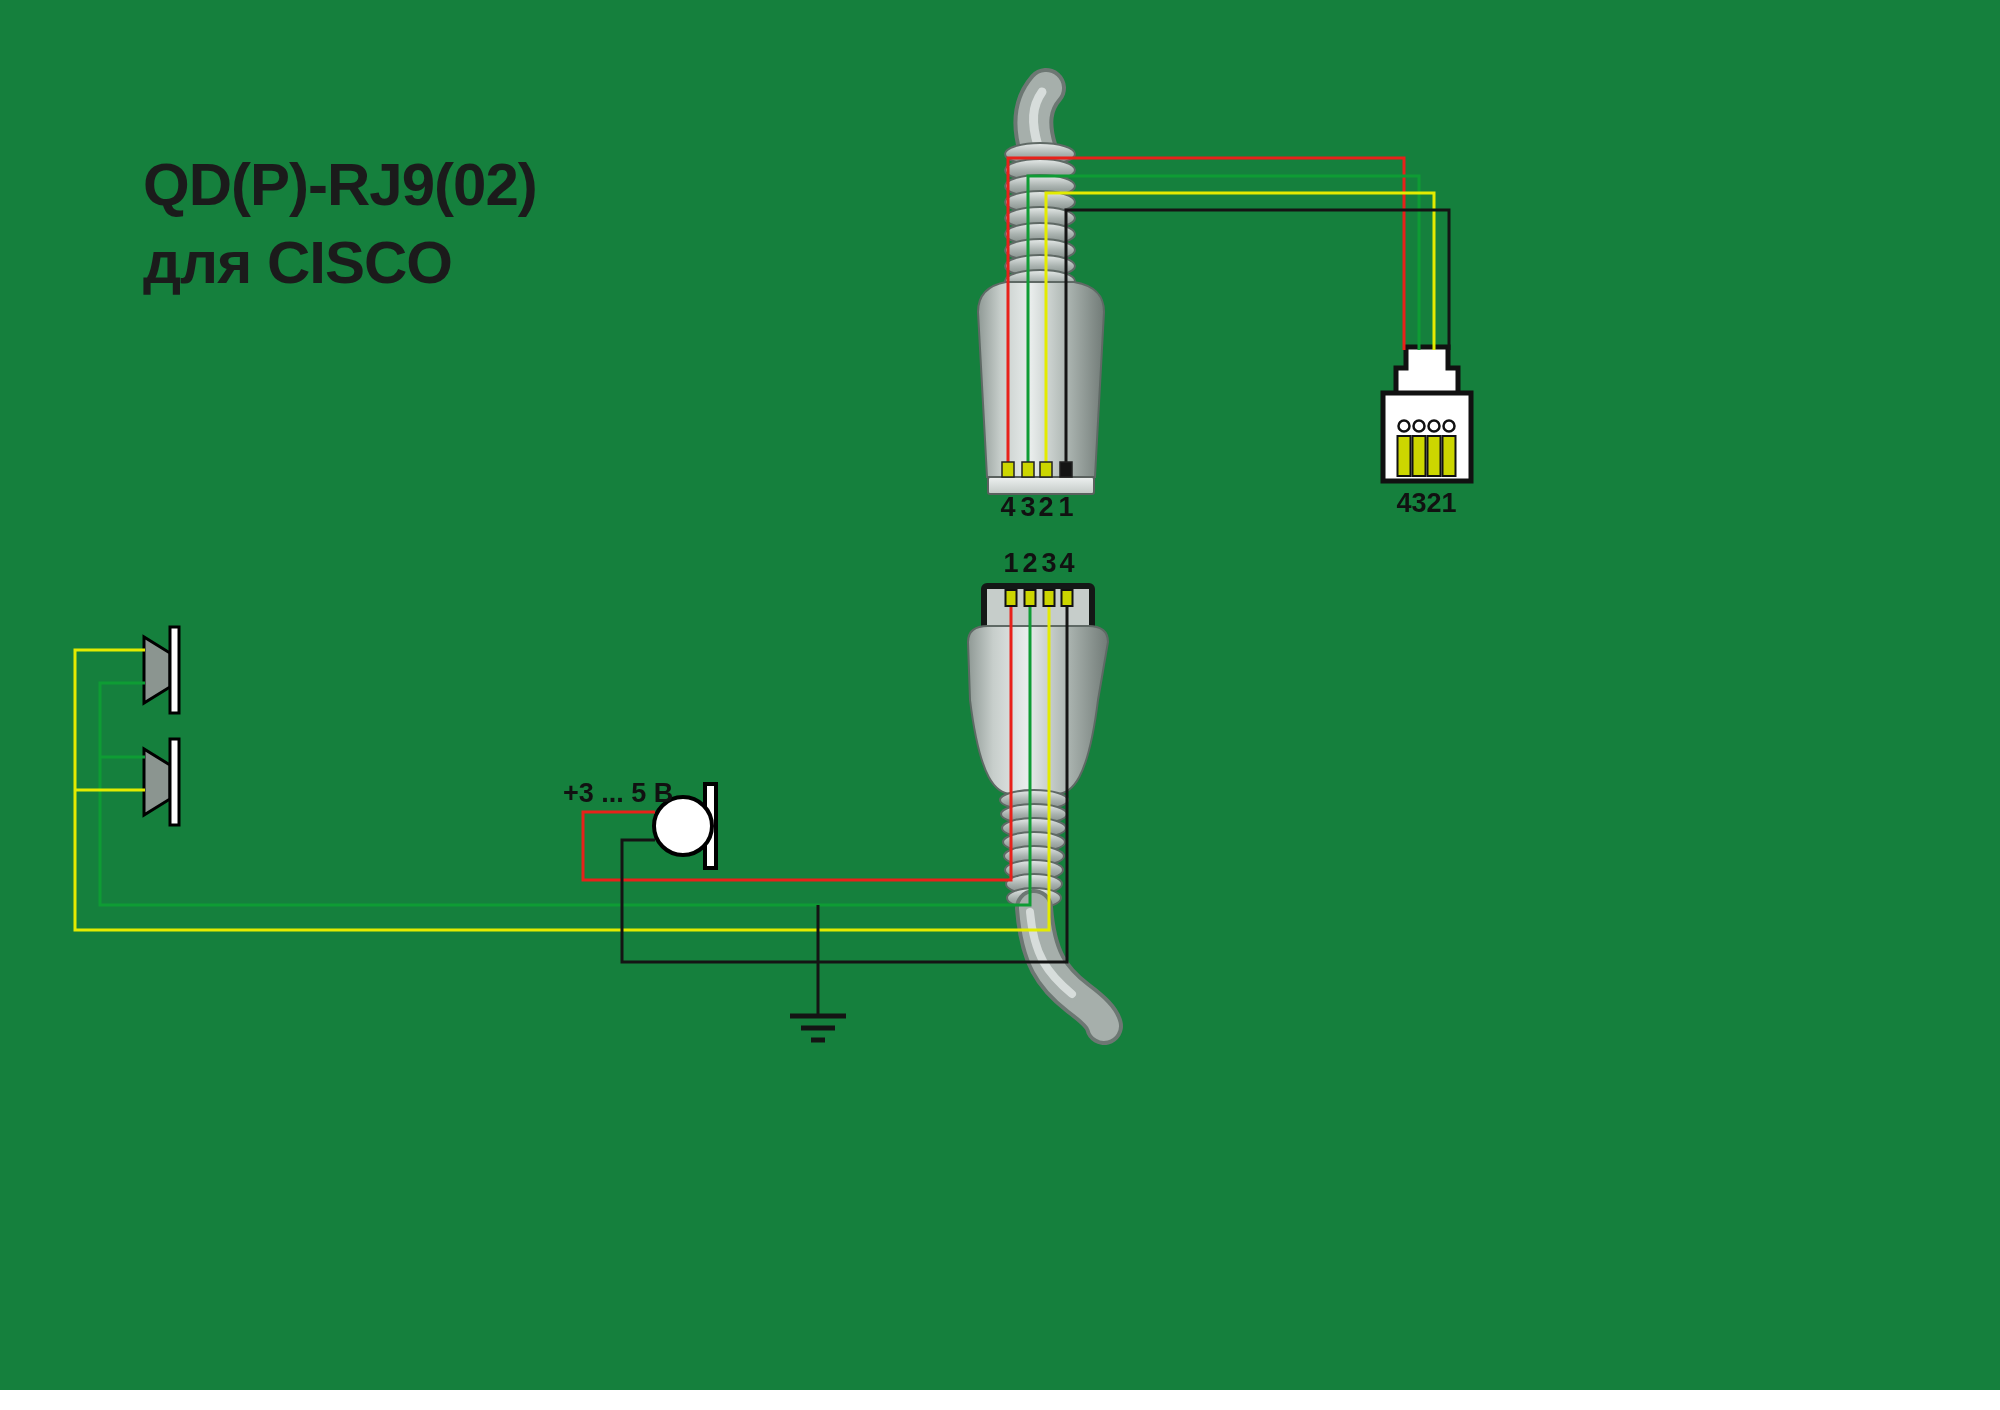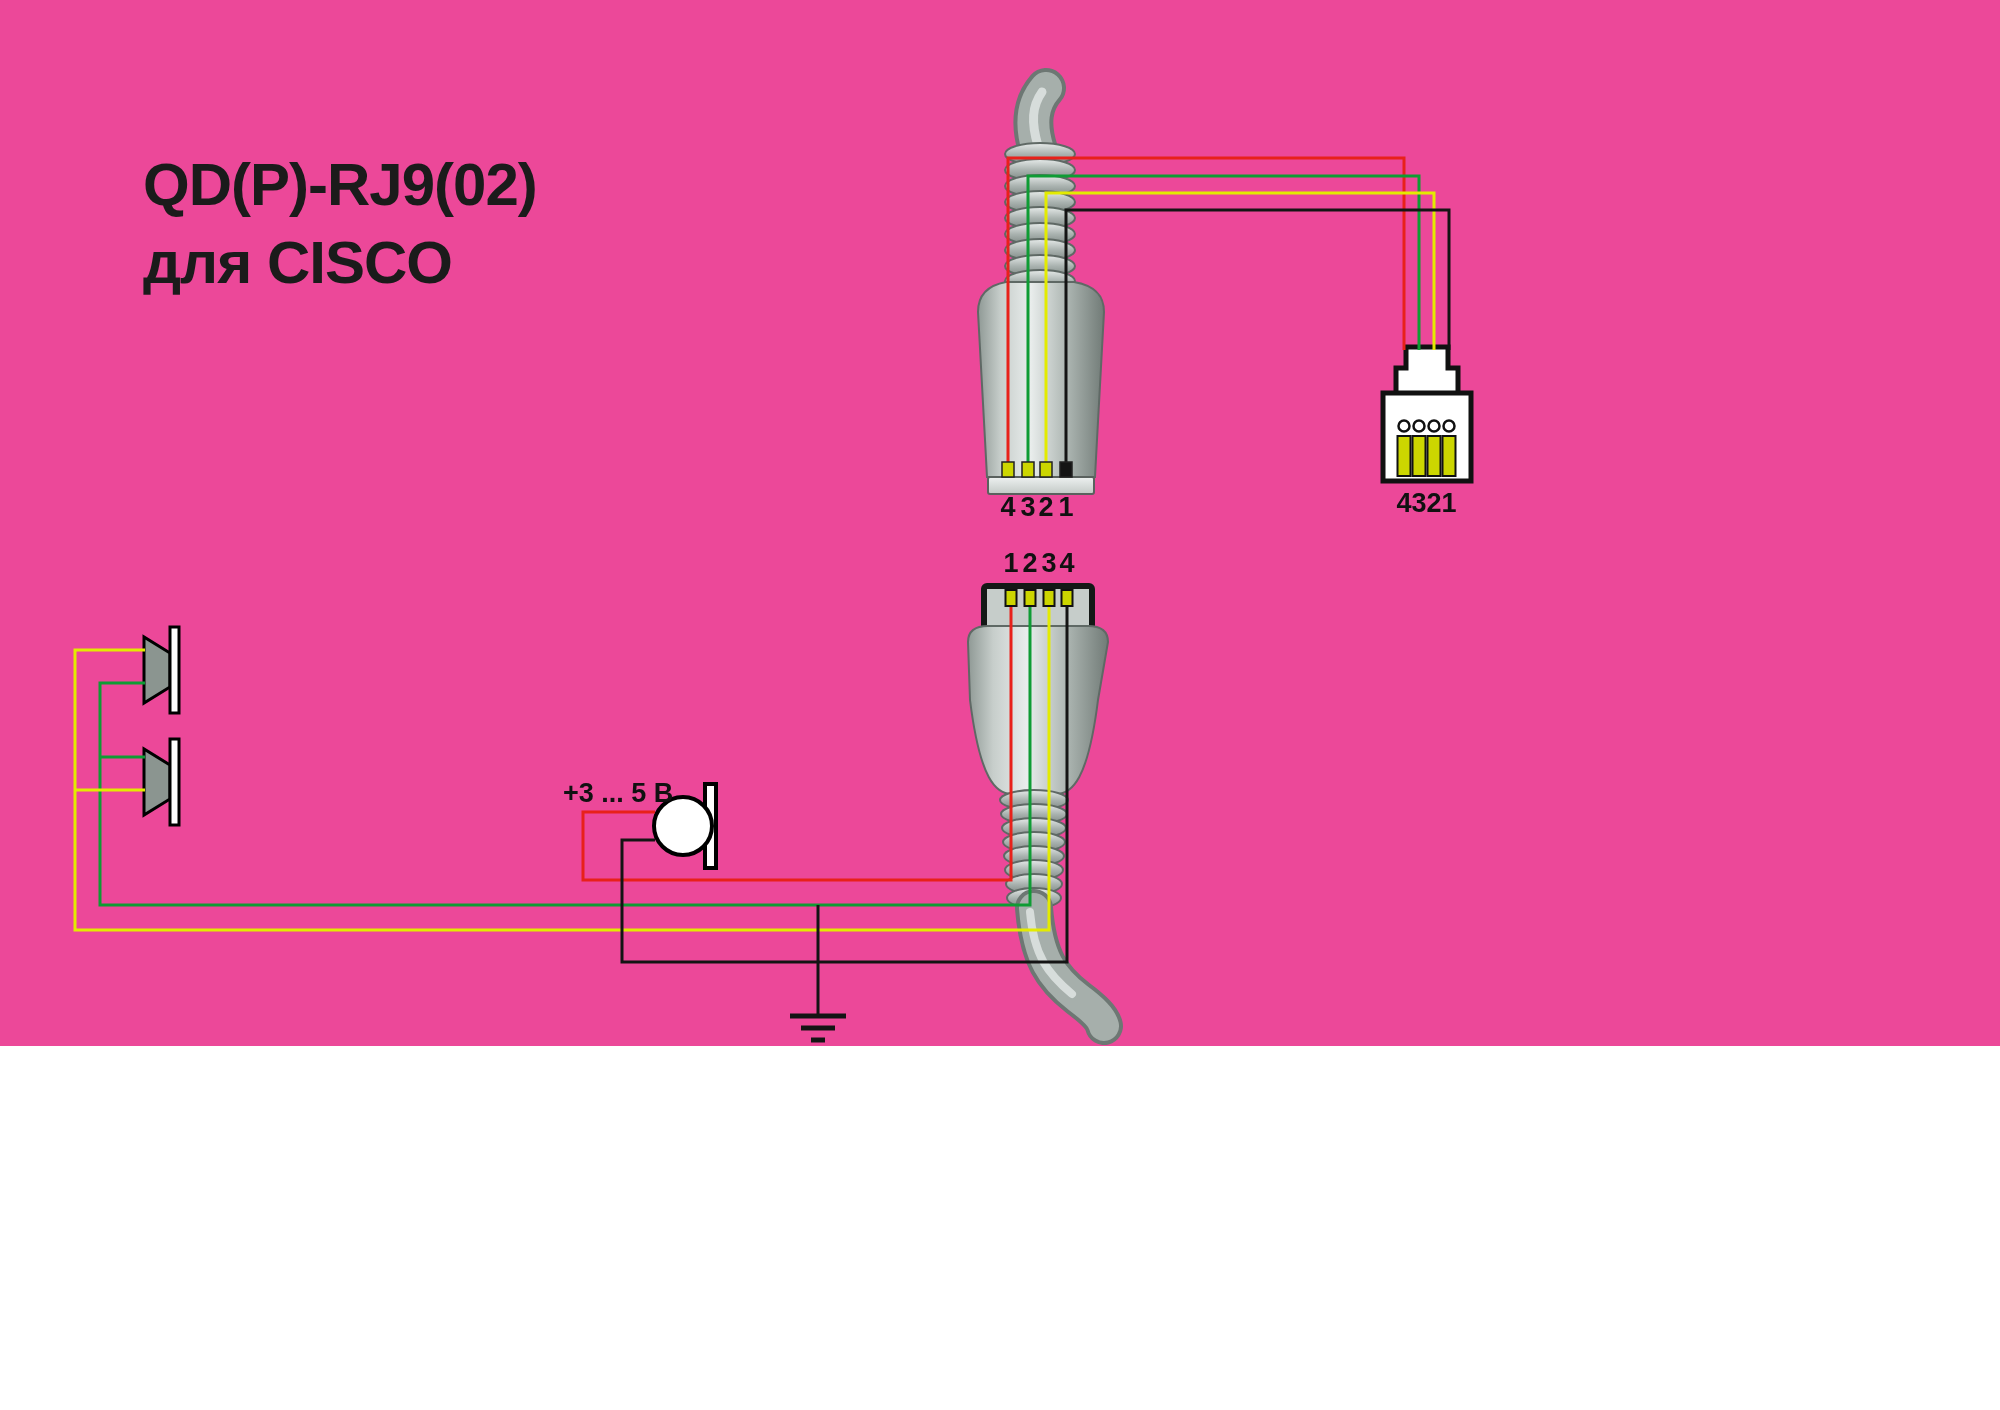--- a/index.html
+++ b/index.html
@@ -1,19 +1,19 @@
 <!DOCTYPE html>
 <html><head>
 <meta charset="utf-8">
 <style>
   html,body{margin:0;padding:0;background:#ffffff;}
   .canvas{
     position:relative;
-    width:2000px;height:1046px;
-    background:#ec4899;
+    width:2000px;height:1390px;
+    background:#15803d;
     font-family:"Liberation Sans",sans-serif;
     overflow:hidden;
   }
   svg{position:absolute;left:0;top:0;}
   .title-line{font-family:"Liberation Sans",sans-serif;font-weight:700;font-size:60px;fill:#1b1b1b;letter-spacing:-1px;}
   .pin-label{font-family:"Liberation Sans",sans-serif;font-weight:700;font-size:27px;fill:#111;text-anchor:middle;}
   .mic-label{font-family:"Liberation Sans",sans-serif;font-weight:700;font-size:27px;fill:#111;}
 </style>
 </head>
 <body>

